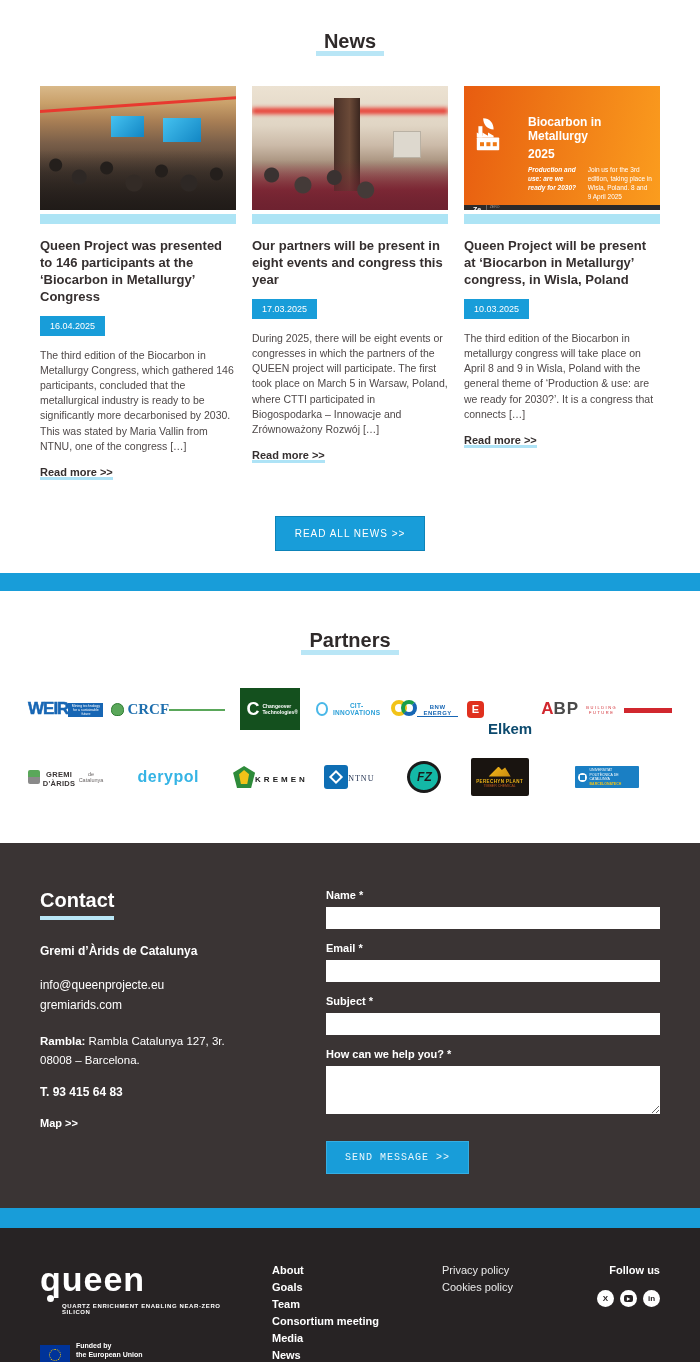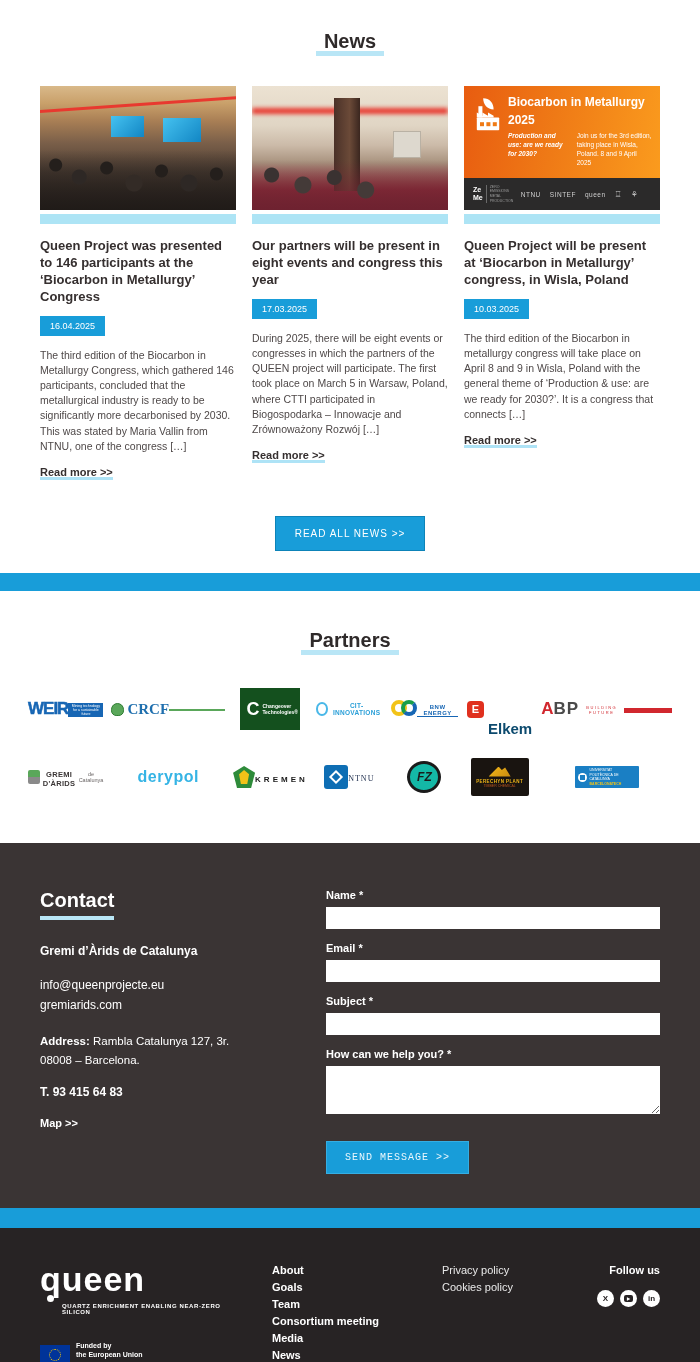--- a/index.html
+++ b/index.html
@@ -49,21 +49,21 @@
   .photo2 .screen{ position:absolute; left:72%; top:36%; width:14%; height:22%; background:#ddd8ce; border:1px solid #b9b1a4; }
   .photo2 .crowd{ position:absolute; bottom:0; width:100%; height:40%;
     background-image:
       radial-gradient(circle at 10% 30%,#3a3231 0 7px,transparent 8px),
       radial-gradient(circle at 26% 50%,#443a38 0 8px,transparent 9px),
       radial-gradient(circle at 42% 35%,#3a3231 0 7px,transparent 8px),
       radial-gradient(circle at 58% 60%,#443a38 0 8px,transparent 9px),
       linear-gradient(180deg,transparent,#6e2230); }
   
   .banner{ background:linear-gradient(100deg,#e85c10 0%,#ef7a16 45%,#fb9d1e 100%); display:flex; flex-direction:column; }
-  .banner-main{ flex:1; display:flex; padding:10px 8px 4px; gap:4px; }
+  .banner-main{ flex:1; display:flex; padding:10px 8px 4px; gap:24px;margin-top:20px; }
   .banner-text{ flex:1; }
   .banner-title{ color:#fff; font-weight:bold; font-size:12px; line-height:1.15; }
   .banner-year{ color:#fff; font-weight:bold; font-size:12px; margin-top:3px; }
   .banner-cols{ display:flex; gap:6px; margin-top:4px; }
   .banner-tagline{ flex:1; color:#fff; font-size:6.5px; font-style:italic; font-weight:bold; line-height:1.4; }
   .banner-details{ flex:1.2; color:#fff; font-size:6.5px; line-height:1.4; }
   .banner-bottom{ height:32px; background:#2b2a2a; display:flex; align-items:center; gap:9px; padding:0 9px; }
   .zeme{ display:flex; align-items:center; gap:3px; }
   .zeme-lines{ color:#fff; font-weight:bold; font-size:7px; line-height:1.1; }
   .zeme-sub{ color:#9b9b9b; font-size:3.5px; line-height:1.3; width:26px; border-left:1px solid #6a6a6a; padding-left:3px; }
@@ -350,21 +350,21 @@
 
 <section class="contact-section">
   <div class="contact-left">
     <h2 class="contact-heading">Contact</h2>
     <div class="contact-org">Gremi d’Àrids de Catalunya</div>
     <div class="contact-links">
       <a>info@queenprojecte.eu</a>
       <a>gremiarids.com</a>
     </div>
     <div class="contact-address">
-      <b>Address:</b>
+      <b>Rambla:</b>
       <span>Rambla Catalunya 127, 3r.</span><br>
       <span>08008 – Barcelona.</span>
     </div>
     <div class="contact-phone">T. 93 415 64 83</div>
     <a class="map-link">Map &gt;&gt;</a>
   </div>
 
   <form class="contact-form">
     <div class="form-field">
       <div class="form-label">Name *</div>

